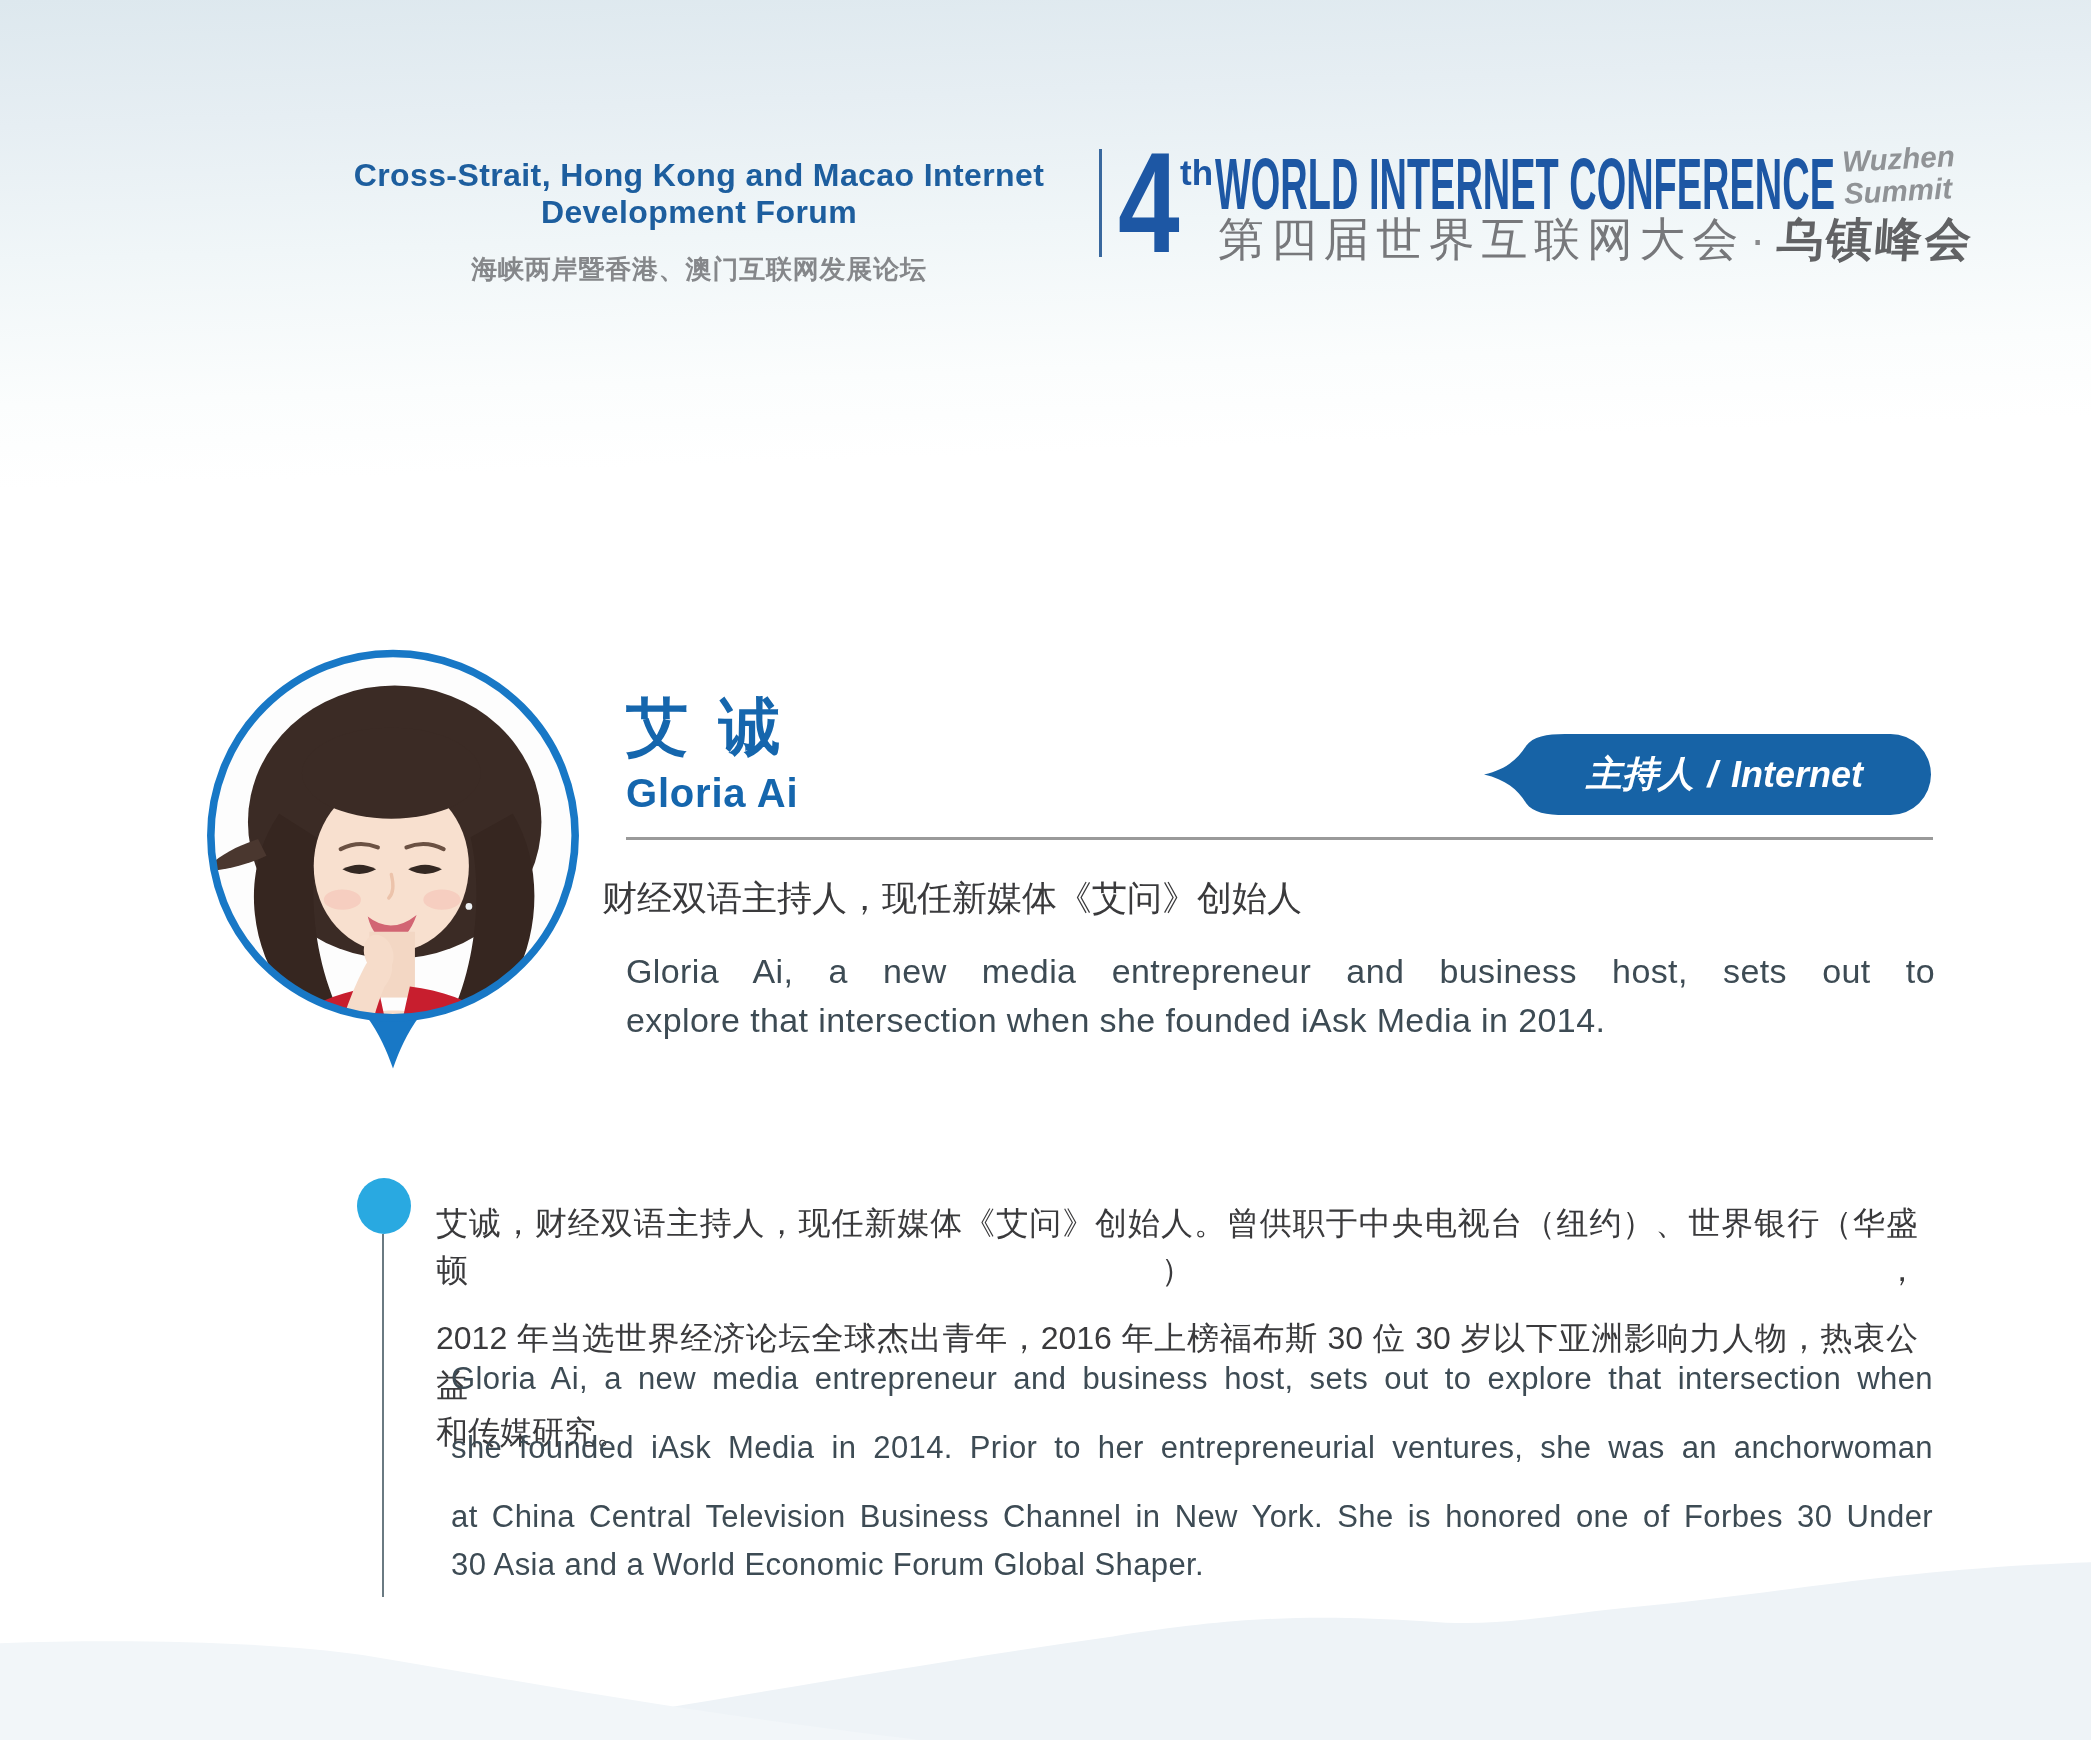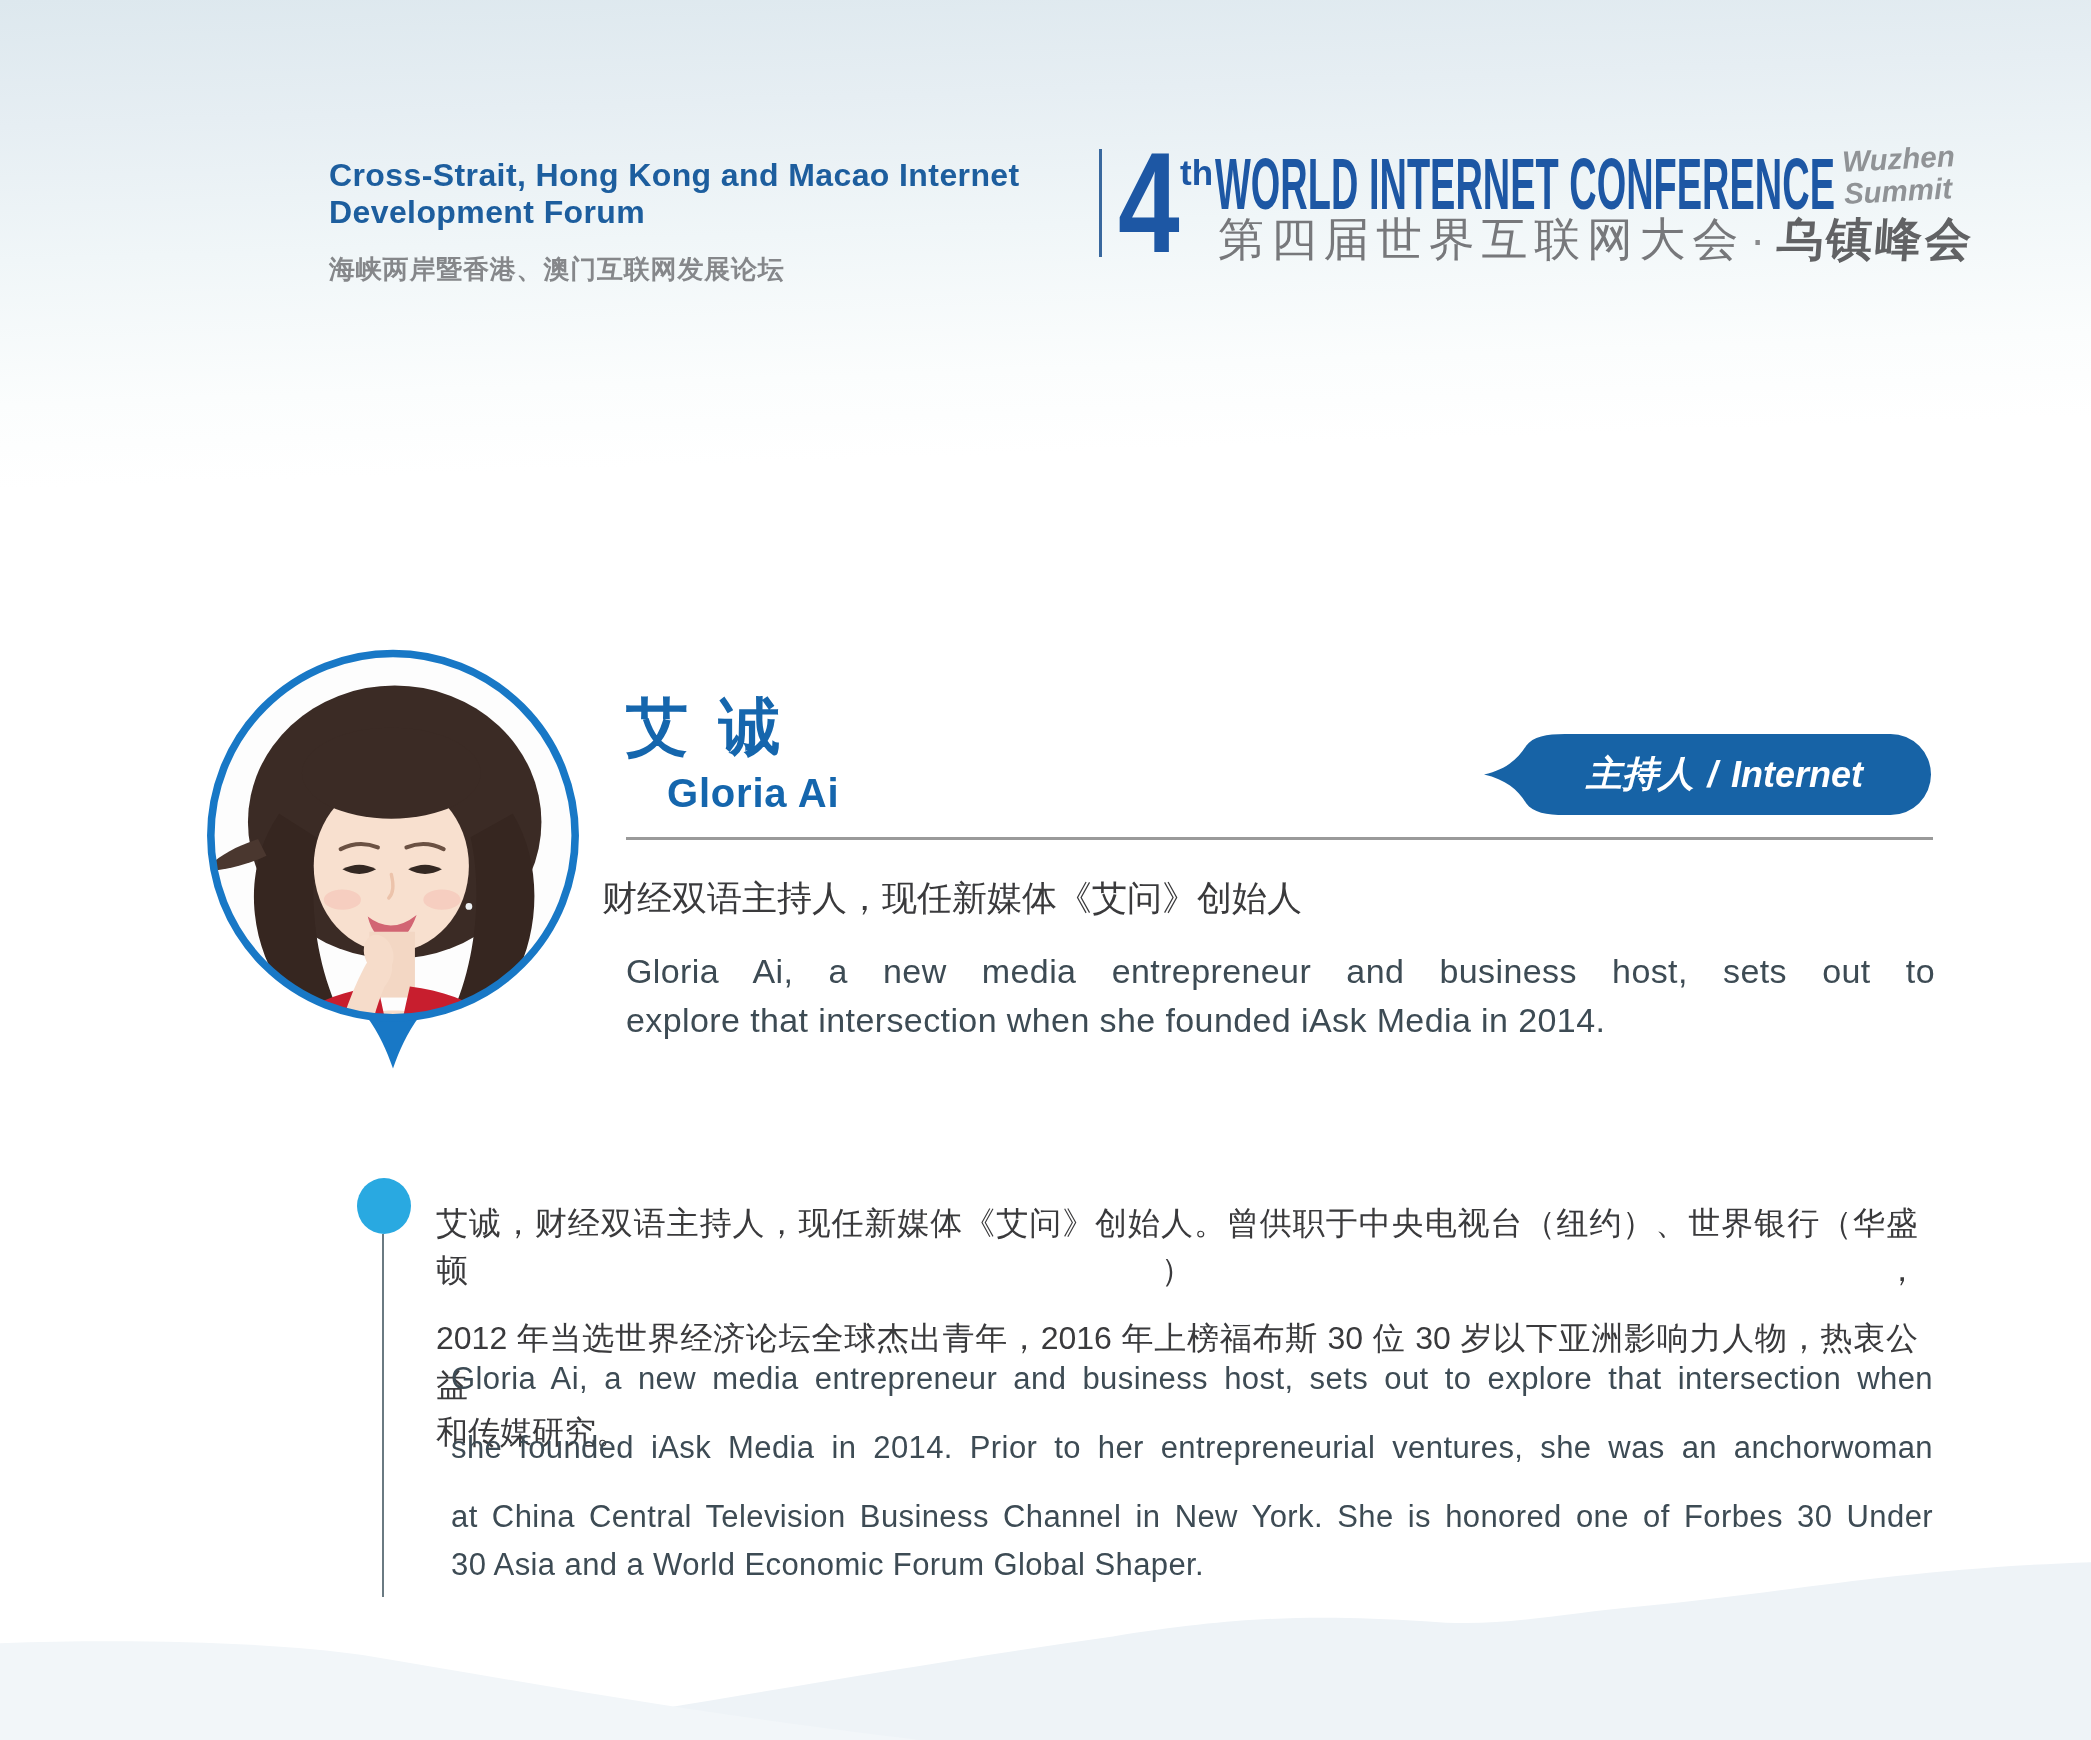--- a/index.html
+++ b/index.html
@@ -2,36 +2,36 @@
 <html style="font-size:13.5px"><head>
 <meta charset="utf-8">
 <style>
   html,body{margin:0;padding:0;background:#ffffff;}
   .page{
     position:relative;width:2091px;height:1741px;overflow:hidden;
     font-family:"Liberation Sans",sans-serif;
     background:linear-gradient(178deg,#dde8ee 0px,#e6eef3 126px,#f0f6f8 261px,#fbfdfd 405px,#ffffff 489px);
   }
   
-  .forum-block{position:absolute;top:157px;left:329px;width:740px;text-align:left;}
+  .forum-block{position:absolute;top:157px;left:329px;width:740px;text-align:center;}
   .forum-en{font-size:32px;line-height:37px;font-weight:bold;color:#1d5e9e;letter-spacing:0.4px;}
   .forum-zh{margin-top:22px;font-size:26px;line-height:32px;font-weight:bold;color:#85878a;letter-spacing:0.8px;}
   .header-divider{position:absolute;left:1099px;top:149px;width:3.4px;height:108px;background:#39689e;}
   .logo-number{position:absolute;left:1118px;top:132px;font-size:142px;line-height:1;font-weight:bold;color:#1d57a4;transform:scaleX(.78);transform-origin:left top;}
   .logo-th{position:absolute;left:1180px;top:153px;font-size:35px;font-weight:bold;color:#1d57a4;}
   .logo-title-en{position:absolute;left:1215px;top:147px;font-size:73px;line-height:1;font-weight:bold;color:#1d57a4;white-space:nowrap;transform:scaleX(.52);transform-origin:left top;}
   .logo-summit-en{position:absolute;left:1843px;top:143px;font-size:29.5px;line-height:32px;font-style:italic;font-weight:bold;color:#909396;transform:rotate(-3deg);}
   .logo-zh{position:absolute;left:1218px;top:214px;font-size:46px;line-height:1.1;color:#77787b;letter-spacing:6.7px;white-space:nowrap;}
   .logo-zh .dot{color:#8a8b8d;margin:0 5px;}
   .logo-zh .brush{display:inline-block;font-weight:800;color:#616264;transform:skewX(-4deg);letter-spacing:3.4px;}
   
   .avatar{position:absolute;left:199px;top:645px;width:388px;height:447px;}
   
   .name-zh{position:absolute;left:626px;top:685px;font-size:62px;font-weight:bold;color:#1566ad;letter-spacing:6.7px;}
-  .name-en{position:absolute;left:626px;top:771px;font-size:40px;font-weight:bold;color:#1566ad;letter-spacing:0.8px;margin-left:41px;}
+  .name-en{position:absolute;left:626px;top:771px;font-size:40px;font-weight:bold;color:#1566ad;letter-spacing:0.8px;}
   .badge{position:absolute;left:1484px;top:734px;width:447px;height:81px;}
   .badge svg{position:absolute;left:0;top:0;}
   .badge-text{position:absolute;left:51px;top:0;width:379px;height:81px;display:flex;align-items:center;justify-content:center;color:#ffffff;font-size:36px;font-weight:bold;font-style:italic;}
   .badge-text .slash{margin:0 13.5px;font-weight:bold;}
   .rule{position:absolute;left:626px;top:837px;width:1307px;height:2.5px;background:#9a9a9a;}
   .headline-zh{position:absolute;left:602px;top:875px;width:1309px;font-size:35px;color:#3a3a3c;}
   .headline-en{position:absolute;left:626px;top:926px;width:1309px;font-size:34px;line-height:49px;color:#3d4b54;letter-spacing:0.4px;}
   
   .bullet{position:absolute;left:357px;top:1178px;width:54px;height:56px;border-radius:50%;background:#29a9e1;}
   .stem{position:absolute;left:382px;top:1234px;width:1.7px;height:363px;background:#6a7a82;}

